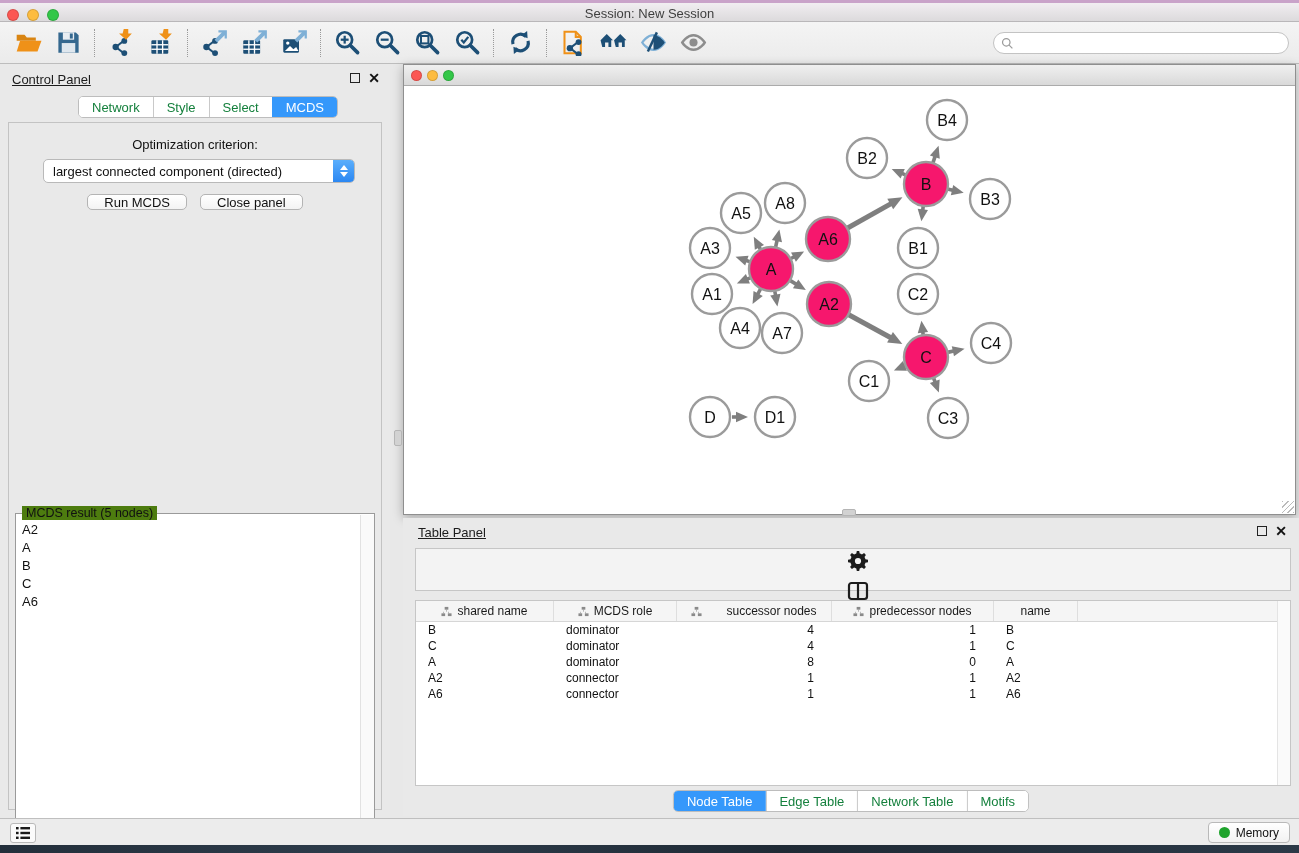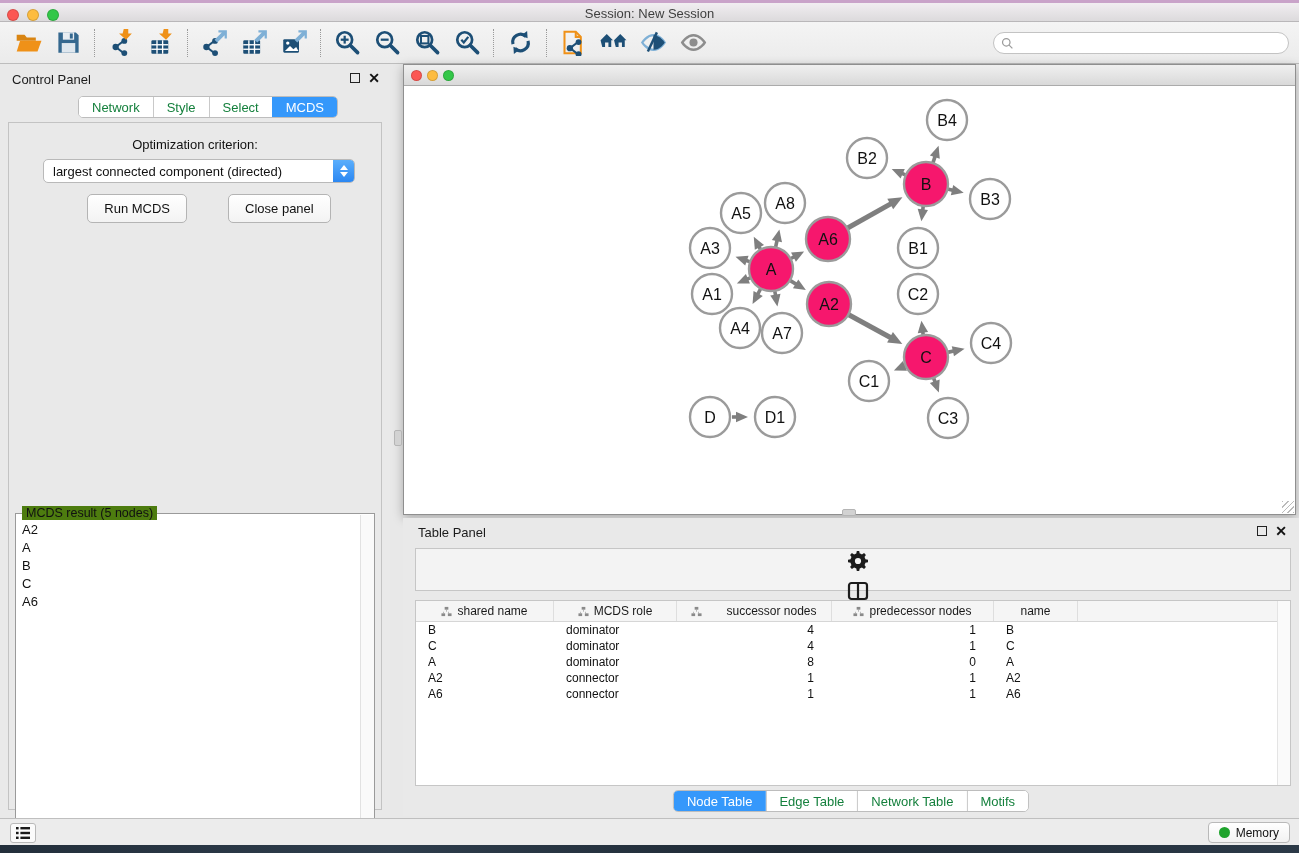--- a/index.html
+++ b/index.html
@@ -20,21 +20,21 @@
   .tb-groups { display:flex; align-items:center; }
   .tb-btn { width:40px; height:34px; display:flex; align-items:center; justify-content:center; cursor:pointer; }
   .tb-btn svg { width:27px; height:27px; }
   .tb-sep { width:1px; height:28px; margin:0 6px; border-left:1px dotted #9a9a9a; }
   .searchbox { position:absolute; right:10px; top:10px; width:296px; height:22px; background:#fff;
     border:1px solid #c3c3c3; border-radius:12px; display:flex; align-items:center; padding-left:7px; }
   .searchbox svg { width:13px; height:13px; }
   .searchbox input { border:none; outline:none; flex:1; font-size:12px; background:transparent; padding:0 8px 0 4px; }
 
   
-  .panel-title { font-size:13px; color:#1c1c1c; }
+  .panel-title { font-size:13px; color:#1c1c1c;text-decoration:underline; }
   .wctl { display:flex; gap:8px; align-items:center; }
   .wctl .sq { width:10px; height:10px; border:1.6px solid #222; cursor:pointer; }
   .wctl .x { font-size:14px; font-weight:bold; color:#111; line-height:10px; cursor:pointer; }
 
   
   .control-panel { position:absolute; left:0; top:64px; width:390px; height:754px; background:#e9e9e9; }
   .cp-head { position:absolute; left:12px; top:8px; }
   .cp-wctl { position:absolute; right:10px; top:9px; }
   .segtabs { position:absolute; display:flex; border:1px solid #bdbdbd; border-radius:5px; background:#fff; overflow:hidden; height:22px; }
   .segtab { font-size:13px; padding:0 13px; line-height:21px; color:#15803d; background:#fff; border-left:1px solid #c9c9c9; cursor:pointer; }
@@ -42,21 +42,21 @@
   .segtab.active { background:#3598fb; color:#fff; border-left-color:#3598fb; }
   .cp-tabs { left:78px; top:32px; }
   .cp-body { position:absolute; left:8px; top:58px; width:374px; height:688px; border:1px solid #c3c3c3; background:#e9e9e9; }
   .opt-label { position:absolute; left:0; right:0; top:14px; text-align:center; font-size:13px; color:#111; }
   .dropdown { position:absolute; left:34px; top:36px; width:312px; height:24px; background:#fff; border:1px solid #b9b9b9; border-radius:5px; display:flex; align-items:center; cursor:pointer; }
   .dropdown .dd-text { flex:1; font-size:13px; padding-left:9px; color:#111; white-space:nowrap; }
   .dropdown .dd-step { width:21px; height:22px; border-radius:0 4px 4px 0; background:linear-gradient(#5aaefc,#2b87f2); display:flex; flex-direction:column; align-items:center; justify-content:center; gap:2px; }
   .dd-step .tri-up { width:0; height:0; border-left:4px solid transparent; border-right:4px solid transparent; border-bottom:5px solid #fff; }
   .dd-step .tri-dn { width:0; height:0; border-left:4px solid transparent; border-right:4px solid transparent; border-top:5px solid #fff; }
   .btnrow { position:absolute; left:0; right:0; top:71px; display:flex; justify-content:center; gap:13px; }
-  .mac-btn { height:29px; padding:0 16px; font-size:13px; background:linear-gradient(#ffffff,#f3f3f3); border:1px solid #b4b4b4; border-radius:5px; color:#111; cursor:pointer; font-family:"Liberation Sans",sans-serif;margin-left:28px; }
+  .mac-btn { height:16px; padding:0 16px; font-size:13px; background:linear-gradient(#ffffff,#f3f3f3); border:1px solid #b4b4b4; border-radius:5px; color:#111; cursor:pointer; font-family:"Liberation Sans",sans-serif; }
   .result-box { position:absolute; left:6px; top:390px; width:360px; height:340px; border:1px solid #9a9a9a; background:#fff; }
   .result-legend { position:absolute; left:6px; top:-8px; background:#4d7c0f; padding:0 4px; font-size:12.5px; color:#111; }
   .result-list { position:absolute; left:0; top:6px; bottom:1px; right:15px; overflow:hidden; }
   .result-item { font-size:13px; color:#111; padding:1.5px 0 1.5px 6px; }
   .result-scroll { position:absolute; right:0; top:1px; bottom:1px; width:14px; background:#fafafa; border-left:1px solid #e2e2e2; }
 
   
   .net-window { position:absolute; left:403px; top:64px; width:893px; height:451px; background:#fff;
     border:1px solid #8f8f8f; box-shadow:0 3px 10px rgba(0,0,0,.28); }
   .net-titlebar { position:absolute; left:0; top:0; right:0; height:21px; background:linear-gradient(#f0f0f0,#d9d9d9); border-bottom:1px solid #ababab; }

